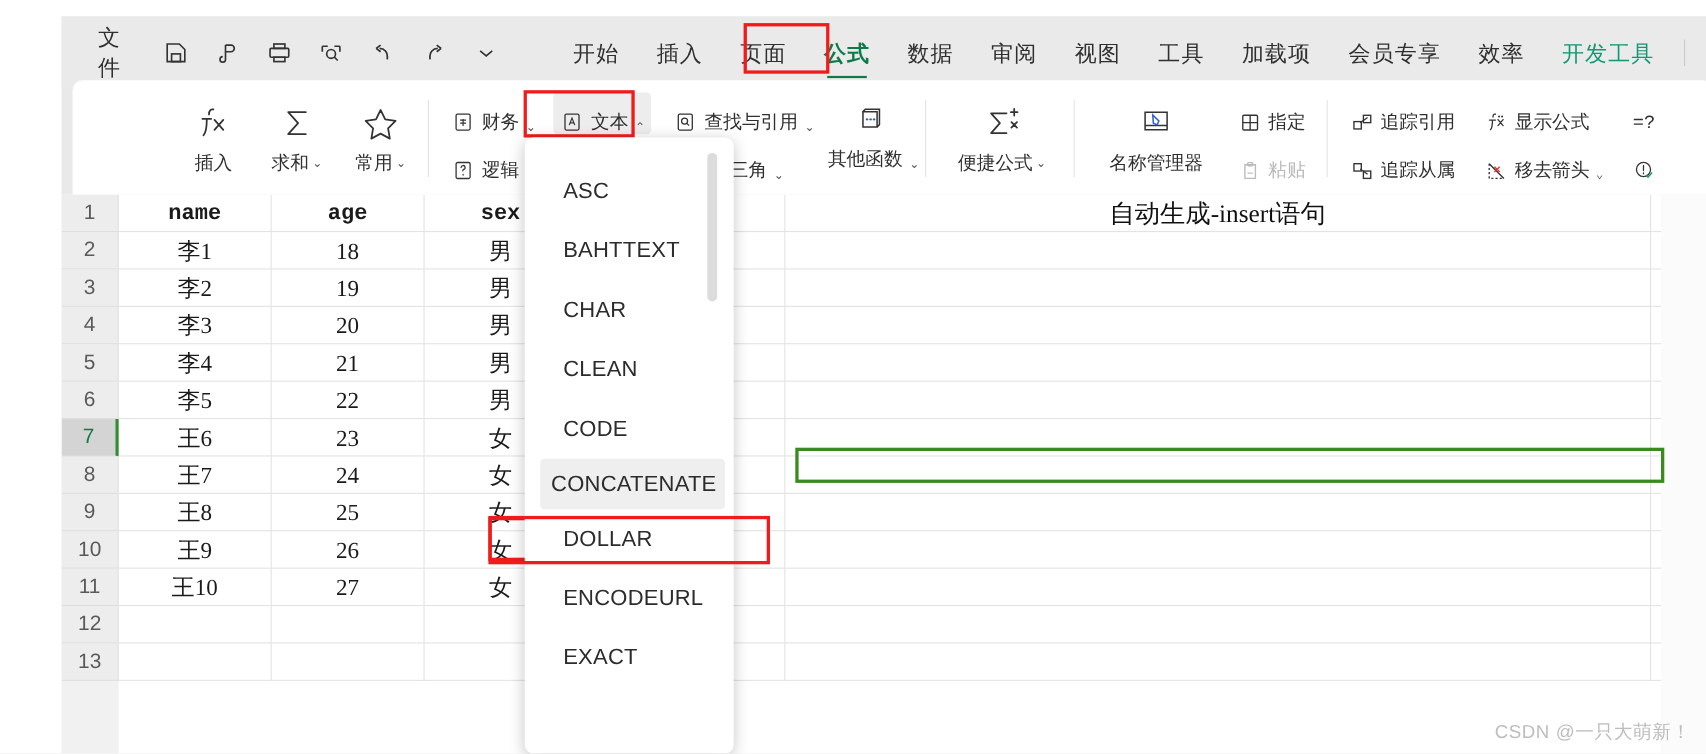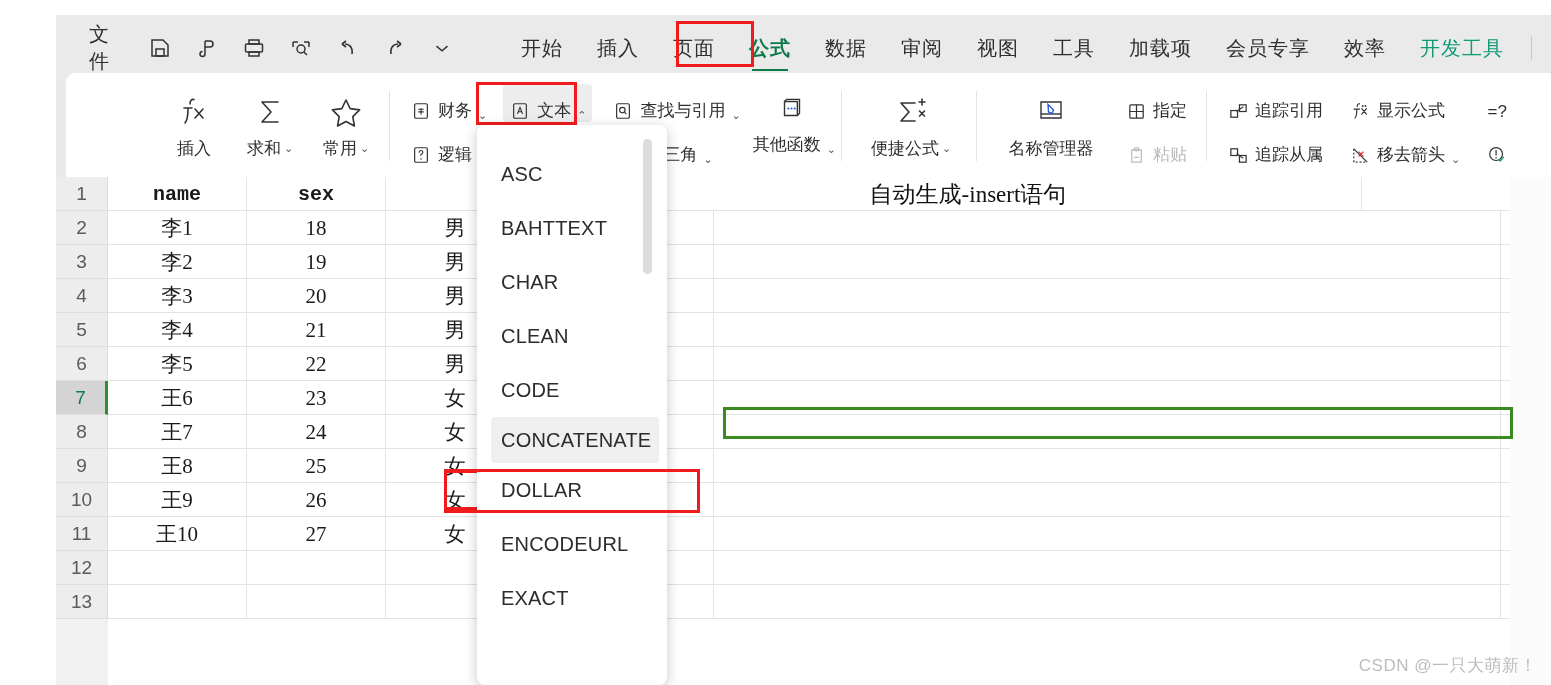--- a/index.html
+++ b/index.html
@@ -103,21 +103,21 @@
 
   
   .dropdown{
     position:absolute;left:477px;top:125px;width:190px;height:560px;
     background:#fff;border-radius:8px;
     box-shadow:0 3px 14px rgba(0,0,0,.22);
     z-index:20;overflow:hidden;
   }
   .dd-list{position:relative;padding-top:22px;}
   .dd-item{
-    height:54px;display:flex;align-items:center;padding-left:24px;
+    height:54px;display:flex;align-items:center;padding-left:35px;
     font-size:20px;color:#2c2c2c;letter-spacing:.2px;
   }
   .dd-item.hl{background:#efefef;border-radius:4px;margin:0 8px 0 14px;padding-left:10px;height:46px;}
   .dd-scroll{
     position:absolute;right:15px;top:14px;width:9px;height:135px;
     background:#dcdcdc;border-radius:5px;
   }
   .redbox-dd{
     position:absolute;left:444px;top:469px;width:256px;height:44px;
     border:3px solid #f01c1c;box-sizing:border-box;pointer-events:none;z-index:25;
@@ -394,21 +394,21 @@
                 <path d="M8.5 13h5"></path>
               </svg>
             </span>
             <span>粘贴</span>
           </div>
         </div>
       </div>
 
       <div class="grp-sep" style="left:1140px;"></div>
 
-      <div class="grp" style="left:1155px;">
+      <div class="grp" style="left:1155px;font-family:Liberation Mono, monospace;">
         <div class="stack">
           <div class="smallbtn">
             <span class="ic">
               <svg width="21" height="21" viewBox="0 0 22 22" fill="none" stroke="#333" stroke-width="1.3">
                 <rect x="3" y="10" width="7" height="7"></rect>
                   <rect x="12" y="4" width="7" height="7"></rect>
                 <path d="M9 11l7-5" stroke-width="1.2"></path>
               </svg>
             </span>
             <span>追踪引用</span>
@@ -486,20 +486,21 @@
       <div class="rowhdr">10</div>
       <div class="rowhdr">11</div>
       <div class="rowhdr">12</div>
       <div class="rowhdr">13</div>
     </div>
 
     <div class="gridwrap">
 
       <div class="grow">
         <div class="cell c-name hdr-cell">name</div>
+        <div class="cell c-age hdr-cell">age</div>
         <div class="cell c-sex hdr-cell">sex</div>
         <div class="cell c-d"></div>
         <div class="cell c-e"></div>
         <div class="cell c-f title-cell">自动生成-insert语句</div>
       </div>
 
       <div class="grow">
         <div class="cell c-name">李1</div>
         <div class="cell c-age">18</div>
         <div class="cell c-sex">男</div>

